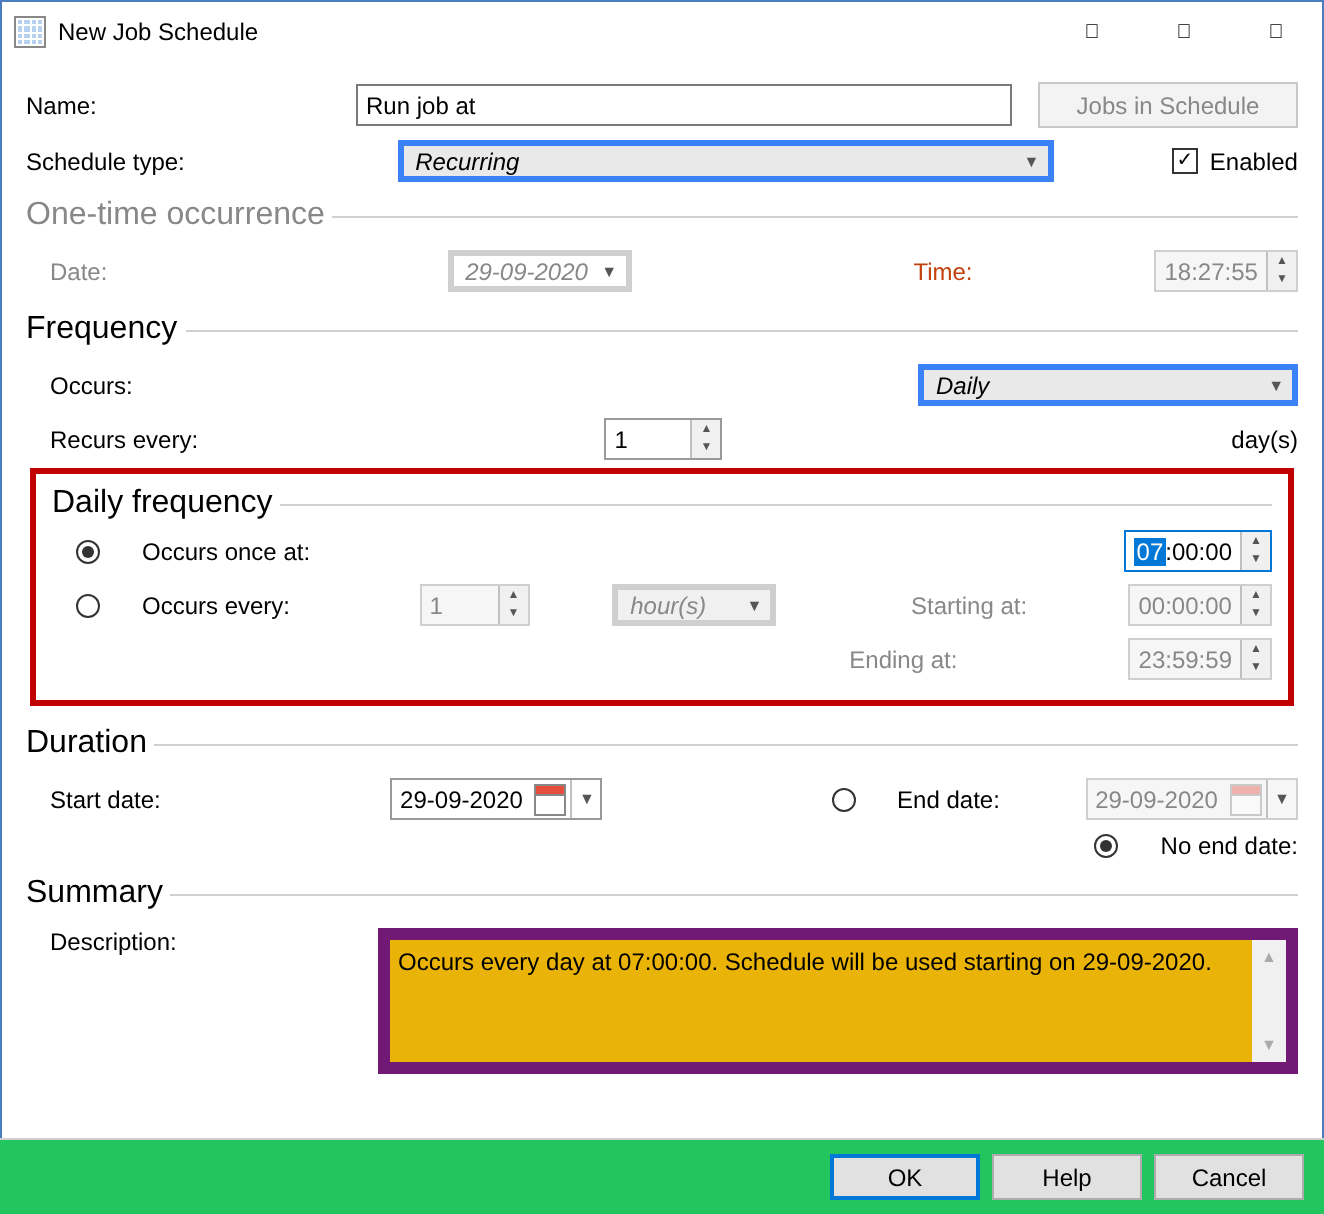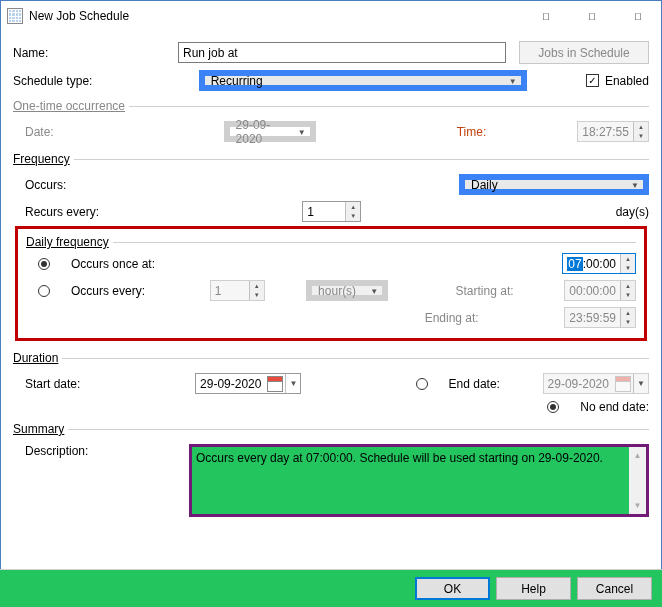--- a/index.html
+++ b/index.html
@@ -91,24 +91,25 @@
   .chk .box {
     width: 13px; height: 13px;
     border: 1px solid #333;
     display: flex; align-items: center; justify-content: center;
     font-size: 10px;
     line-height: 1;
   }
   .select {
     position: relative;
     background: #e9e9e9;
-    border: 6px solid #3b82f6;
+    border: 3px solid #3b82f6;
     height: 21px;
     display: flex; align-items: center;
     padding: 0 18px 0 6px;
+    font-style: italic;
   }
   .select .arrow {
     position: absolute; right: 4px; top: 50%; transform: translateY(-50%);
     font-size: 8px;
     color: #555;
   }
   .select.disabled {
     color: #888;
     background: #f0f0f0;
     border-color: #cfcfcf;
@@ -116,22 +117,21 @@
   fieldset {
     border: none;
     border-top: 1px solid #d0d0d0;
     margin: 8px 0 4px 0;
     padding: 8px 0 0 0;
   }
   fieldset.disabled legend { color: #888; }
   fieldset.disabled .lbl { color: #888; }
   legend {
     padding: 0 4px 0 0;
-    font-size: 12px;
-    text-decoration: underline;
+    font-size: 16px;
   }
   .inner {
     padding-left: 12px;
   }
   .spinner {
     display: inline-flex;
     border: 1px solid #999;
     height: 21px;
     background: #fff;
   }
@@ -199,23 +199,23 @@
     content: ""; width: 6px; height: 6px; background: #333; border-radius: 50%;
   }
   .redbox {
     border: 3px solid #c00000;
     padding: 6px 8px 6px 8px;
     margin: 4px 2px 10px 2px;
   }
   .desc {
     width: 460px;
     height: 73px;
-    border: 3px solid #701a75;
+    border: 6px solid #701a75;
     padding: 4px 18px 4px 4px;
-    background: #22c55e;
+    background: #eab308;
     position: relative;
     font-size: 12px;
   }
   .desc .sb {
     position: absolute; right: 0; top: 0; bottom: 0; width: 17px;
     background: #f0f0f0;
     display: flex; flex-direction: column; justify-content: space-between;
   }
   .desc .sb span {
     height: 17px; display: flex; align-items: center; justify-content: center;

